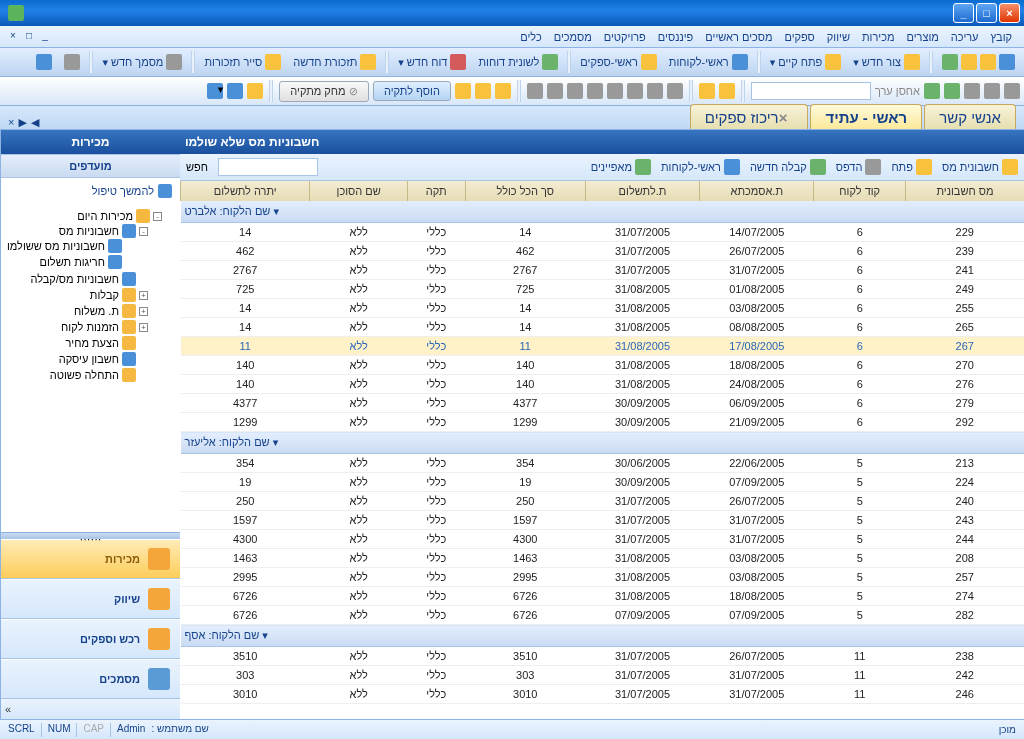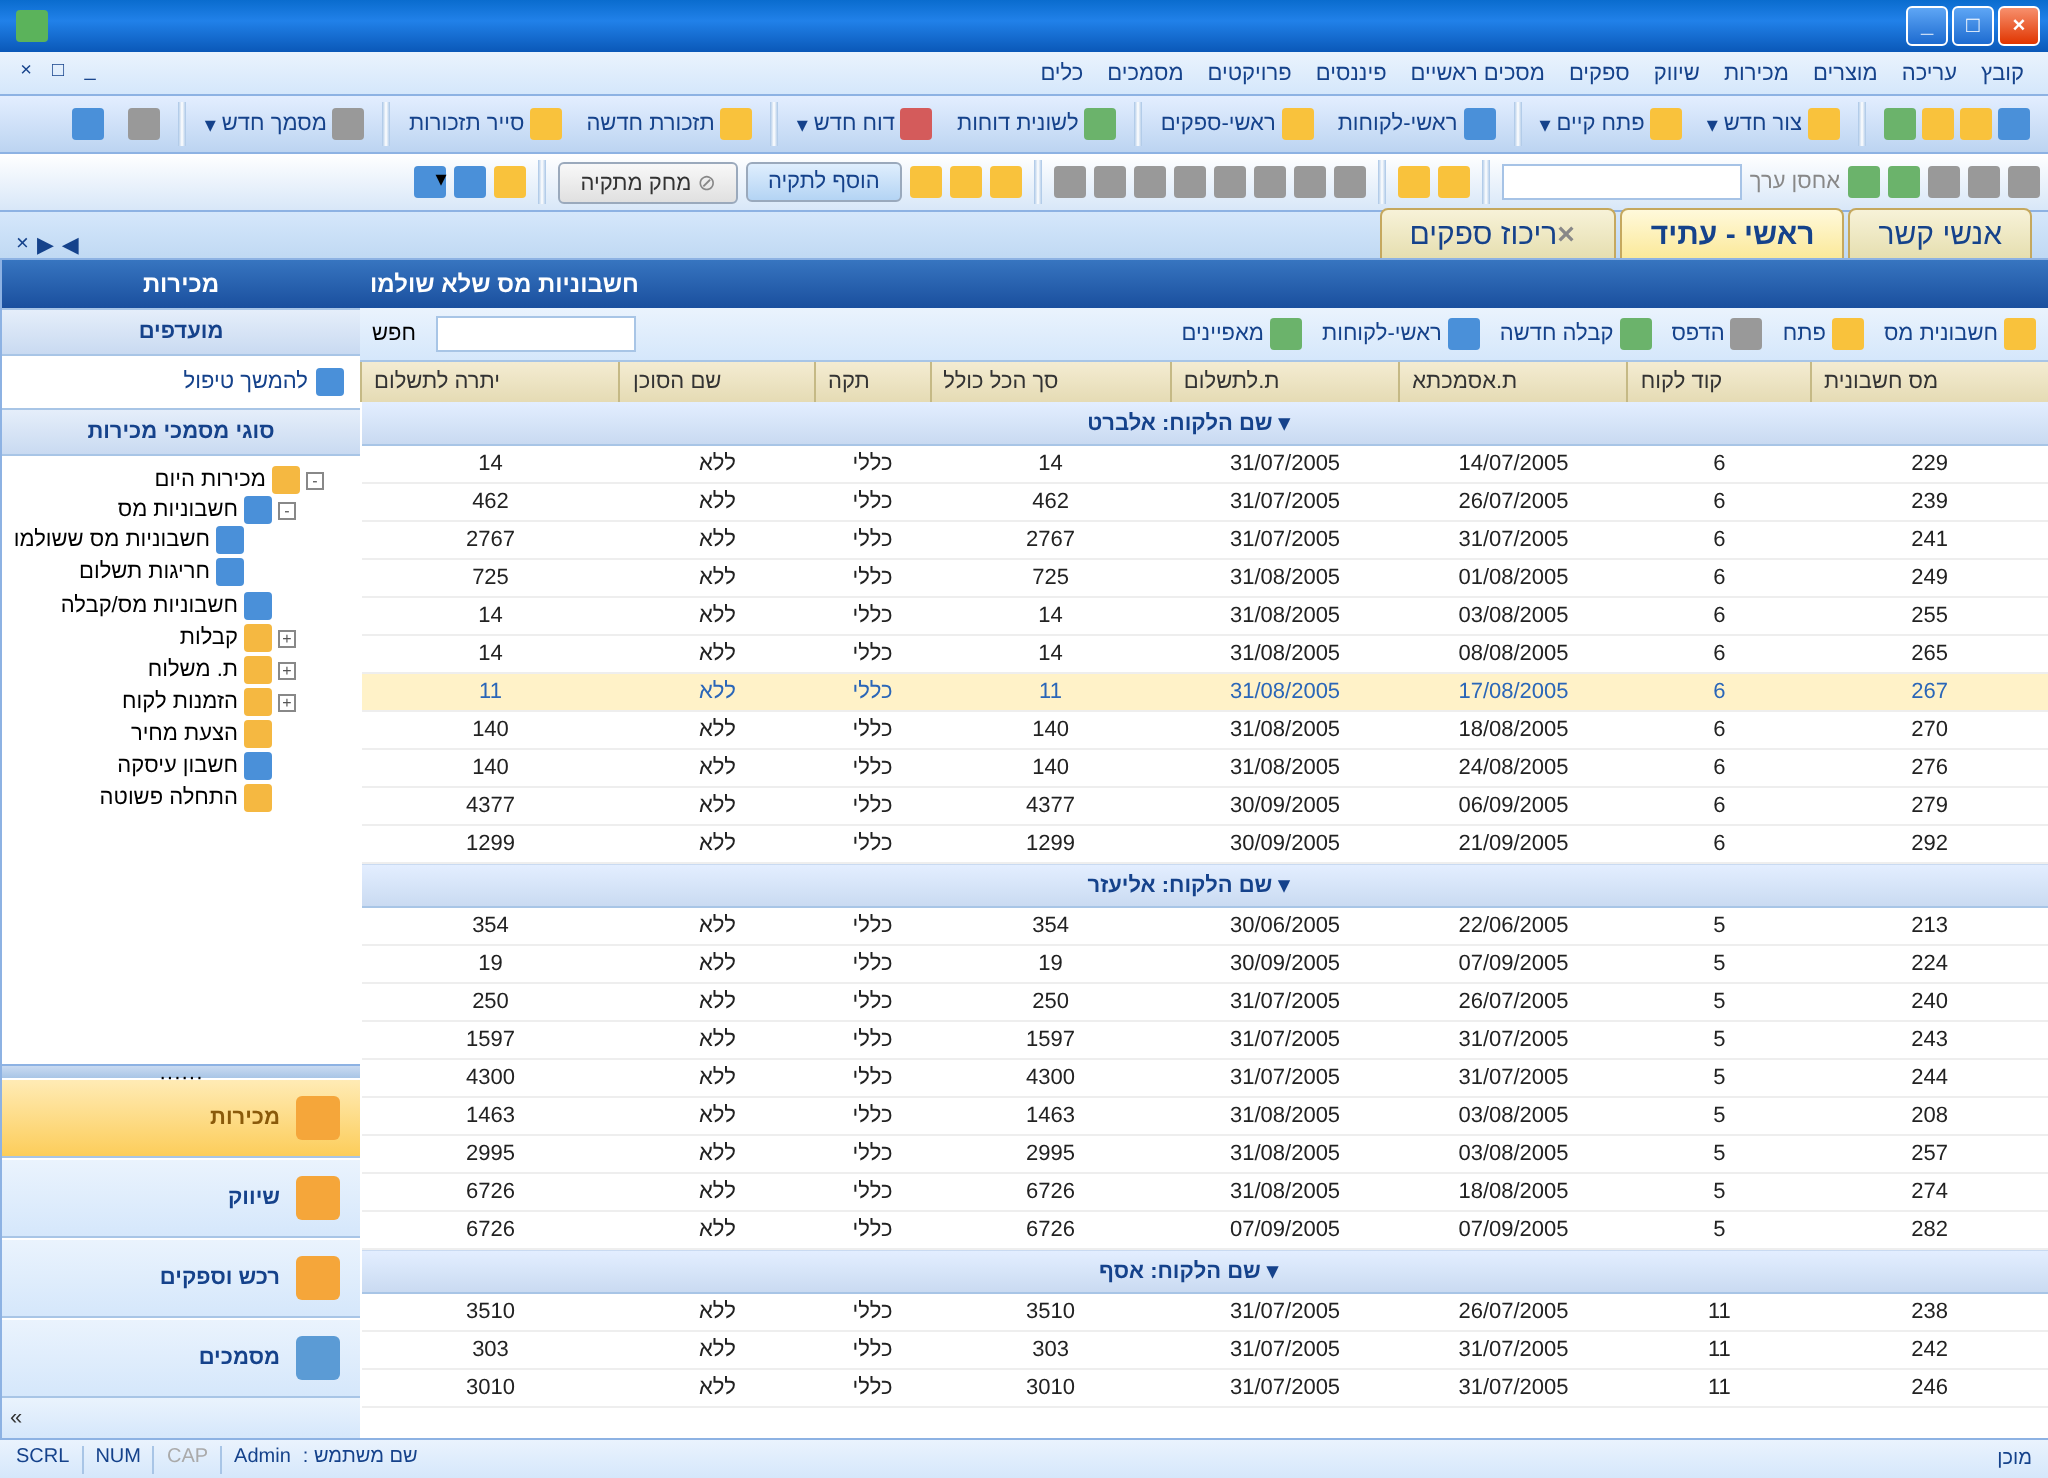--- a/index.html
+++ b/index.html
@@ -64,23 +64,23 @@
 .navmore { padding: 4px; text-align: left; background: linear-gradient(#eaf3fd,#d5e7fb); color: #333; cursor: pointer; }
 
 .mainpane { flex: 1; display: flex; flex-direction: column; background: #e8f0fb; }
 .main-header { background: linear-gradient(#3775c0,#1a4f9e); color: #fff; text-align: left; padding: 5px; font-weight: bold; font-size: 12px; }
 .main-tools { background: linear-gradient(#eaf3fd,#d5e7fb); padding: 4px 6px; display: flex; align-items: center; gap: 10px; border-bottom: 1px solid #a8c5e6; flex-wrap: wrap; }
 .main-tools .link { display: flex; align-items: center; gap: 3px; color: #15428b; cursor: pointer; }
 .searchbox { border: 1px solid #a8c5e6; height: 18px; width: 100px; padding: 0 3px; background: #fff; }
 
 .grid { flex: 1; overflow: auto; background: #fff; }
 table { width: 100%; border-collapse: collapse; font-size: 11px; }
-thead th { background: linear-gradient(#f4ecd2,#e5dbb4); color: #333; padding: 4px 6px; border-left: 1px solid #c5b985; font-weight: normal; text-align: left; position: sticky; top: 0; }
+thead th { background: linear-gradient(#f4ecd2,#e5dbb4); color: #333; padding: 4px 6px; border-left: 1px solid #c5b985; font-weight: normal; text-align: center; position: sticky; top: 0; }
 tbody td { padding: 3px 6px; border-bottom: 1px solid #eee; text-align: center; color: #222; }
-tbody tr.group td { background: linear-gradient(#e3eeff,#c9daf1); text-align: center; padding: 4px 20px 4px 4px; color: #15428b; font-weight: bold; border-bottom: 1px solid #a8c5e6; }
+tbody tr.group td { background: linear-gradient(#e3eeff,#c9daf1); text-align: left; padding: 4px 20px 4px 4px; color: #15428b; font-weight: normal; border-bottom: 1px solid #a8c5e6; }
 tbody tr.group td::before { content: "▾ "; }
 tbody tr.sel td { background: #fff2c8; color: #2a66b8; }
 
 .statusbar { height: 20px; background: linear-gradient(#eaf3fd,#d5e7fb); border-top: 1px solid #8db2e3; display: flex; align-items: center; padding: 0 8px; color: #15428b; font-size: 10px; gap: 6px; }
 .statusbar .sep2 { border-right: 1px solid #a8c5e6; height: 14px; }
 .statusbar .left { margin-right: auto; display: flex; gap: 6px; }
 .statusbar .dim { color: #aaa; }
 </style>
 </head>
 <body>
@@ -510,21 +510,20 @@
 
   <div class="sidebar">
     <div class="side-header">מכירות</div>
     <div class="side-sec-head">מועדפים</div>
     <div class="side-body">
       <div class="side-item">
           <span class="icn"></span>
           <span>להמשך טיפול</span>
         </div>
     </div>
-    <div class="side-sec-head">סוגי מסמכי מכירות</div>
     <div class="side-body tree" style="flex:1;overflow:auto">
       <ul>
         <li>
             <div class="node">
               <span class="toggle">-</span>
               <span class="icn yellow"></span>
               <span>מכירות היום</span>
             </div>
           <ul>
             <li>

